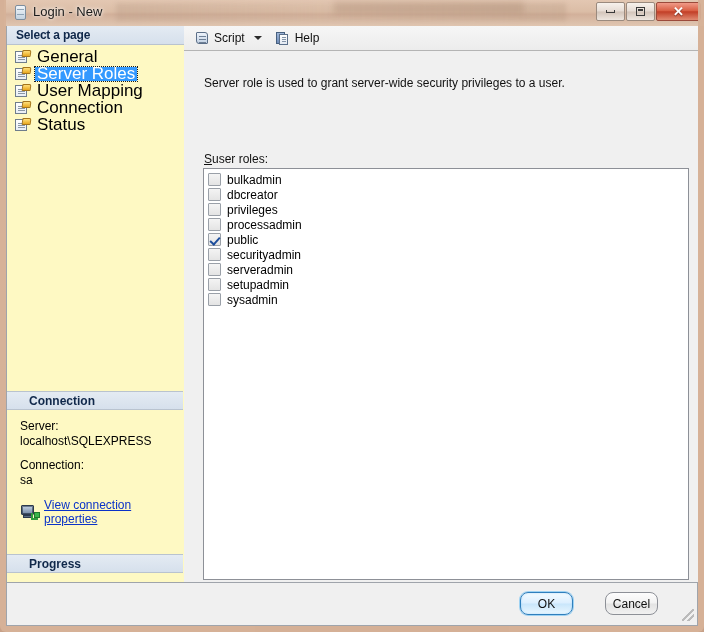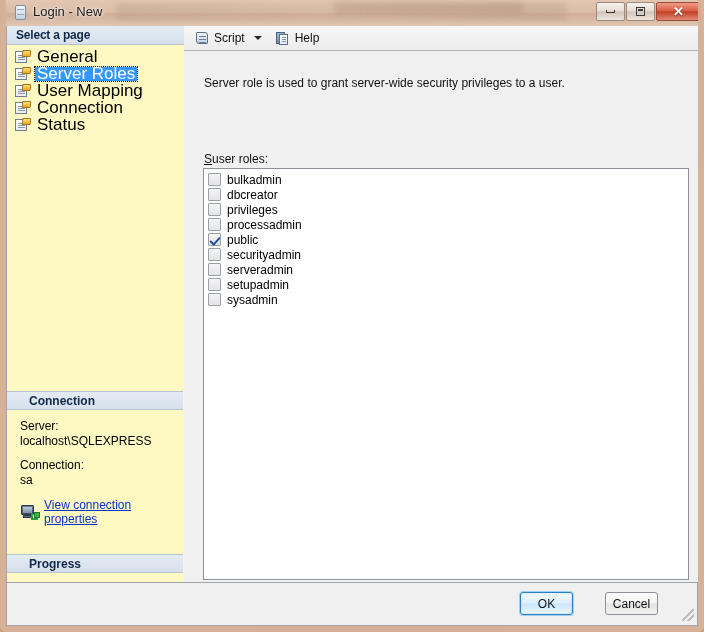--- a/index.html
+++ b/index.html
@@ -298,21 +298,21 @@
     position:absolute; left:0; top:556px;
     width:690px; height:42px;
     background:#f0f0f0;
     border-top:1px solid #9fa4ab;
   }
   .dlg-btn {
     position:absolute; top:9px;
     width: 53px; height: 23px;
     font-size: 12px; color:#111;
     display:flex; align-items:center; justify-content:center;
-    border:1px solid #8d9097; border-radius:3px;
+    border:1px solid #8d9097; border-radius:8px;
     background: linear-gradient(180deg,#fdfdfd 0%, #f2f2f2 48%, #e3e3e3 52%, #f1f1f1 100%);
   }
   #btn-ok {
     left: 513px;
     border-color:#2f7fbd;
     box-shadow: 0 0 0 1px #9fd2f2, inset 0 0 2px rgba(120,190,240,0.6);
     background: linear-gradient(180deg,#f4fbff 0%, #dcefff 48%, #c9e6fb 52%, #eaf7ff 100%);
   }
   #btn-cancel { left: 598px; }
   .resize-grip {

